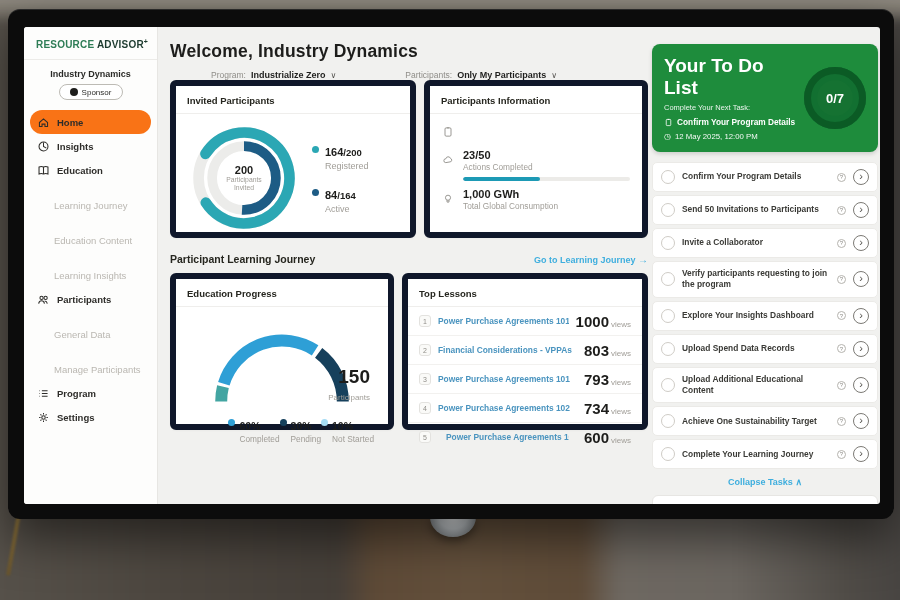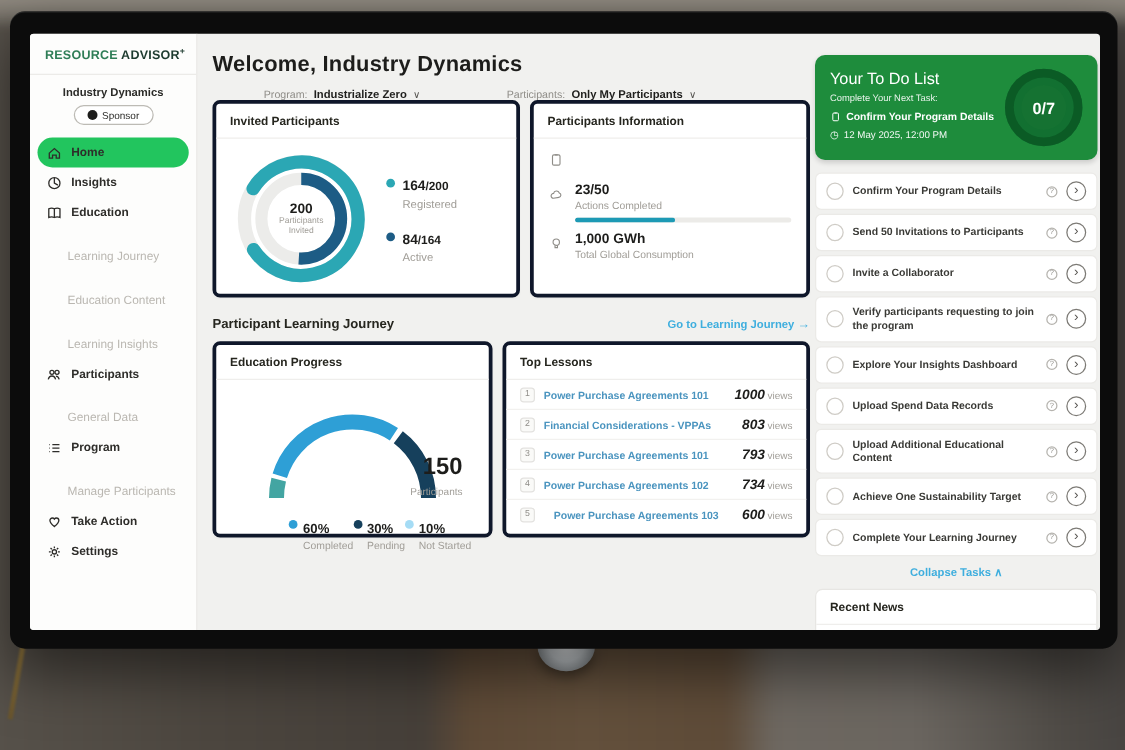--- a/index.html
+++ b/index.html
@@ -28,38 +28,38 @@
   .sidebar { position:absolute; left:0; top:0; width:134px; height:100%; background:#fdfdfc; border-right:1px solid #e7e6e3; }
   .logo { padding:11px 10px 9px 12px; font-size:10px; font-weight:bold; letter-spacing:.2px; border-bottom:1px solid #ecebe8; white-space:nowrap; }
   .logo .g { color:#2e7d56; } .logo .d { color:#1d3b2f; } .logo sup { font-size:7px; }
   .org { text-align:center; font-size:9px; font-weight:bold; color:#2b2b28; margin-top:9px; }
   .badge { margin:5px auto 8px; width:64px; height:16px; border:1px solid #bdbbb5; border-radius:9px;
     display:flex; align-items:center; justify-content:center; gap:4px; font-size:8px; color:#2b2b28; background:#fff; }
   .badge .bdot { width:8px; height:8px; border-radius:50%; background:#1d1d1b; color:#fff; font-size:6px; line-height:8px; text-align:center; }
   .menu { padding:2px 6px; }
   .s-item { display:flex; align-items:center; gap:7px; height:24px; padding:0 7px; border-radius:13px;
     font-size:9.5px; font-weight:bold; color:#2e2d2a; cursor:pointer; }
-  .s-item.active { background:#22c55e; }
+  .s-item.active { background:#f97316; }
   .s-item.sub { font-weight:normal; color:#bab7b1; padding-left:24px; height:23px;margin-top:12px; }
   .s-icon { width:13px; height:13px; display:inline-flex; color:#2e2d2a; }
   .s-icon svg { width:13px; height:13px; }
 
   
   .main { position:absolute; left:146px; top:0; width:478px; }
   .welcome { margin-top:14px; font-size:17.5px; font-weight:bold; color:#1d1d1b; letter-spacing:.2px; }
   .filters { display:flex; gap:28px; margin-top:8px; font-size:8.5px; color:#8f8d88; align-items:center; }
   .filter { display:flex; gap:5px; align-items:center; cursor:pointer;margin-left:41px; }
   .filter b { color:#1f1f1d; font-size:9px; }
   .chev { color:#55534f; font-size:8px; }
   .sec-row { display:flex; justify-content:space-between; align-items:center; margin-top:15px; margin-bottom:8px; }
   .sec-title { font-size:10.5px; font-weight:bold; color:#26261f; }
   .sec-link { font-size:9px; font-weight:bold; color:#3eaede; cursor:pointer; }
   .sec-link .arr { font-size:10px; }
   .cards { display:flex; gap:8px; }
-  .card { background:#fff; border:3px solid #0f172a; border-radius:6px; box-shadow:0 1px 2px rgba(0,0,0,.03); }
+  .card { background:#fff; border:6px solid #0f172a; border-radius:6px; box-shadow:0 1px 2px rgba(0,0,0,.03); }
   .card-title { font-size:9.5px; font-weight:bold; color:#26261f; padding:9px 11px 7px; border-bottom:1px solid #efeeec; }
 
   
   .card-invited { width:246px; height:158px; }
   .inv-body { display:flex; align-items:center; padding:6px 10px; gap:10px; }
   .donut-wrap { position:relative; width:116px; height:116px; }
   .donut-center { position:absolute; inset:0; display:flex; flex-direction:column; align-items:center; justify-content:center; text-align:center; }
   .donut-center b { font-size:11px; color:#1d1d1b; }
   .donut-center span { font-size:6.8px; color:#a09d97; line-height:1.25; }
   .inv-legend { display:flex; flex-direction:column; gap:14px; }
@@ -94,27 +94,27 @@
   .eleg.dot-blue .dot { background:#2e9fd6; } .eleg.dot-navy .dot { background:#16405c; } .eleg.dot-light .dot { background:#a5dcf5; }
   .eleg b { font-size:10.5px; color:#1d1d1b; } .eleg span { display:block; font-size:8.3px; color:#a09d97; }
 
   
   .card-lessons { width:246px; height:157px; }
   .lesson { display:flex; align-items:center; gap:7px; padding:5.5px 11px; border-bottom:1px solid #f2f1ef; }
   .lesson:last-child { border-bottom:none;gap:15px; }
   .rank { width:12px; height:12px; border:1px solid #e3e2df; background:#fafaf8; border-radius:3px; font-size:7px; color:#8f8d88; display:flex; align-items:center; justify-content:center; flex:none; }
   .l-title { flex:1; font-size:8.4px; font-weight:bold; color:#4a94bf; cursor:pointer; white-space:nowrap; overflow:hidden; }
   .l-views { font-size:8px; color:#a09d97; white-space:nowrap; }
-  .l-views b { font-size:11px; color:#1d1d1b; margin-right:2px;font-style:italic; }
+  .l-views b { font-size:15px; color:#1d1d1b; margin-right:2px; }
 
   
   .rightpanel { position:absolute; left:628px; top:0; width:226px; }
   .todo-card { margin-top:17px; background:#1e8c3c; border-radius:8px; padding:11px 12px; display:flex; gap:6px; color:#fff; box-shadow:0 2px 4px rgba(0,0,0,.15); }
   .todo-left { flex:1; }
-  .todo-title { font-size:13px; font-weight:normal; }
+  .todo-title { font-size:19px; font-weight:bold; }
   .todo-sub { font-size:7.5px; margin-top:4px; opacity:.9; }
   .todo-task { font-size:8.3px; font-weight:bold; margin-top:5px; display:flex; gap:4px; align-items:center; }
   .todo-date { font-size:7.8px; margin-top:5px; display:flex; gap:4px; align-items:center; opacity:.95; }
   .w-ic { font-size:8px; display:inline-flex; } .w-ic svg { width:9px; height:9px; }
   .ring { width:62px; height:62px; border-radius:50%; background:#157232; box-shadow:inset 0 0 0 7px #0b5b25, inset 0 0 0 13px #127031;
     display:flex; align-items:center; justify-content:center; font-size:13px; font-weight:bold; flex:none; align-self:center; }
   .tasks { margin-top:10px; }
   .task { background:#fff; border:1px solid #ebeae7; border-radius:5px; margin-bottom:3px; padding:6px 8px;
     display:flex; align-items:center; gap:7px; }
   .task-check { width:14px; height:14px; border:1.4px solid #cfccc6; border-radius:50%; flex:none; cursor:pointer; background:#fff; }
@@ -197,39 +197,31 @@
                 <circle cx="10.6" cy="6" r="2"></circle>
                 <path d="M2 13c.5-2.3 1.9-3.4 3.6-3.4S8.7 10.7 9.2 13M9.5 9.8c1.5.1 2.7 1.1 3.2 3.2"></path>
               </svg>
             </span>
           <span class="s-label">Participants</span>
         </div>
           <div class="s-item sub">
 
           <span class="s-label">General Data</span>
         </div>
+          <div class="s-item sub">
+
+          <span class="s-label">Manage Participants</span>
+        </div>
           <div class="s-item">
           <span class="s-icon">
               <svg viewBox="0 0 16 16" fill="none" stroke="currentColor" stroke-width="1.3">
                 <path d="M6 4.5h7M6 8h7M6 11.5h7M3 4.5h.6M3 8h.6M3 11.5h.6"></path>
               </svg>
             </span>
           <span class="s-label">Program</span>
-        </div>
-          <div class="s-item sub">
-
-          <span class="s-label">Manage Participants</span>
-        </div>
-          <div class="s-item">
-          <span class="s-icon">
-              <svg viewBox="0 0 16 16" fill="none" stroke="currentColor" stroke-width="1.3">
-                <path d="M8 12.6C5.2 10.2 3.6 8.5 3.6 6.6 3.6 5.2 4.7 4.2 6 4.2c.9 0 1.6.4 2 1 .4-.6 1.1-1 2-1 1.3 0 2.4 1 2.4 2.4 0 1.9-1.6 3.6-4.4 6z"></path>
-              </svg>
-            </span>
-          <span class="s-label">Take Action</span>
         </div>
           <div class="s-item">
           <span class="s-icon">
               <svg viewBox="0 0 16 16" fill="none" stroke="currentColor" stroke-width="1.3">
                 <circle cx="8" cy="8" r="2.1"></circle>
                 <path d="M8 2.6v1.8M8 11.6v1.8M2.6 8h1.8M11.6 8h1.8M4.2 4.2l1.3 1.3M10.5 10.5l1.3 1.3M11.8 4.2l-1.3 1.3M5.5 10.5l-1.3 1.3"></path>
               </svg>
             </span>
           <span class="s-label">Settings</span>
         </div>

